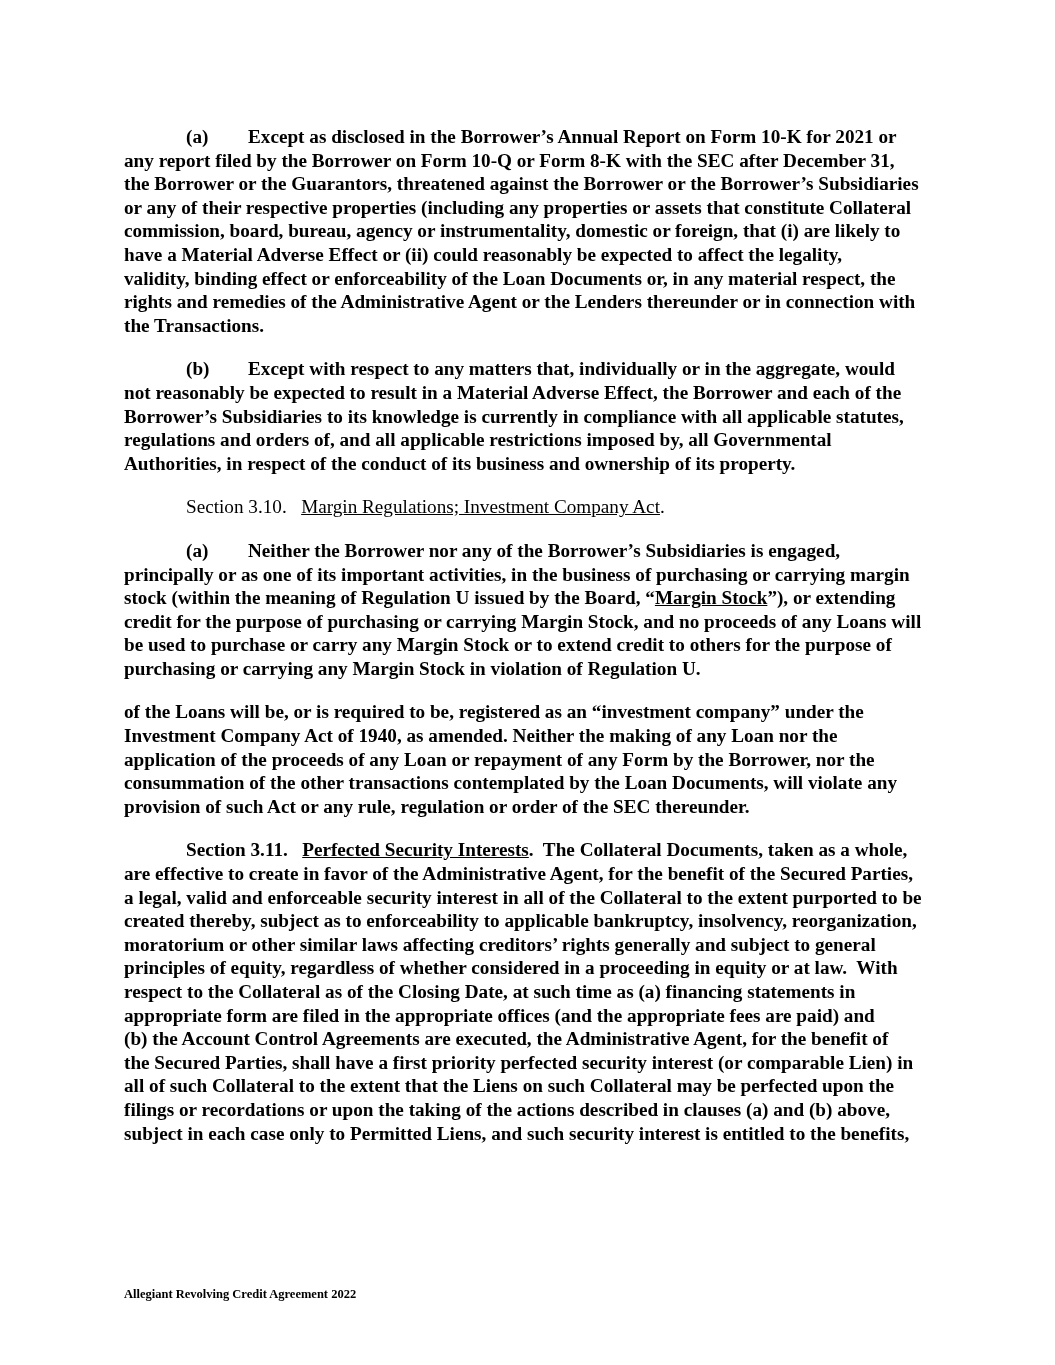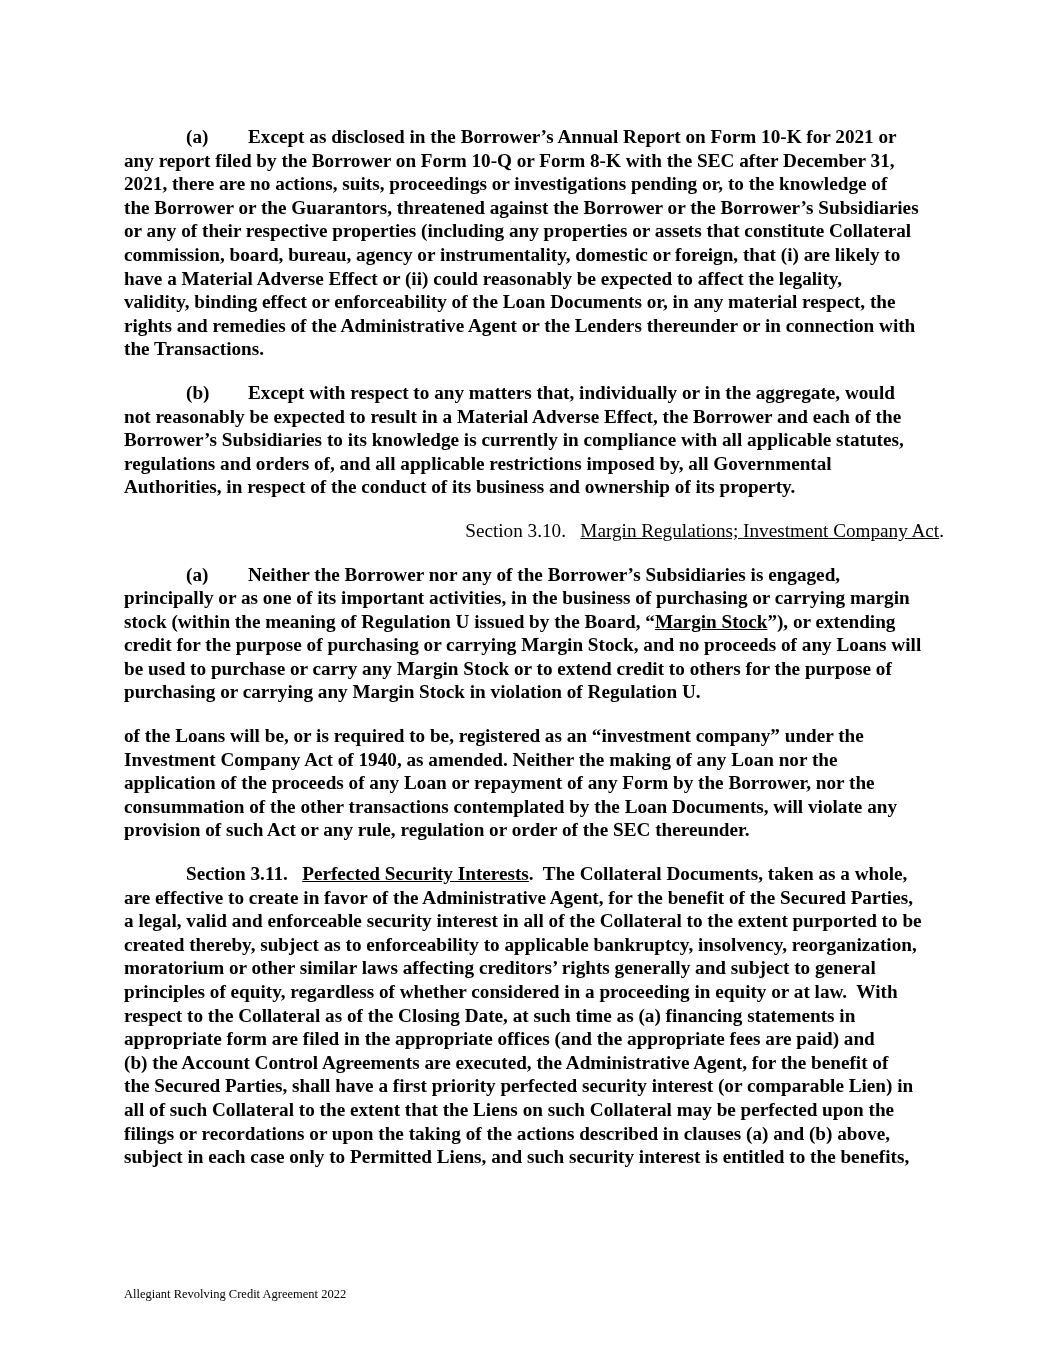--- a/index.html
+++ b/index.html
@@ -6,32 +6,31 @@
     body {
       width: 1055px; height: 1365px; position: relative; overflow: hidden;
       font-family: "Liberation Serif", serif; color: #000;
     }
     .page { position: absolute; left: 124px; top: 125px; width: 820px; }
     .para { font-size: 19.2px; line-height: 23.6px; margin: 0 0 20px 0; }
     .line { display: block; white-space: nowrap; font-weight: bold; }
     .indent { padding-left: 62px; }
     .label { display: inline-block; width: 62px; }
     .u { text-decoration: underline; }
-    .heading { font-size: 19.2px; line-height: 23.6px; margin: 0 0 20px 0; padding-left: 62px; text-align: right; }
-    .footer { position: absolute; left: 124px; top: 1287px; font-size: 12.5px; font-family: "Liberation Serif", serif; }
+    .heading { font-size: 19.2px; line-height: 23.6px; margin: 0 0 20px 0; padding-left: 62px; }
+    .footer { position: absolute; left: 124px; top: 1287px; font-size: 12.5px; font-family: "Liberation Serif", serif; font-weight: bold; }
   </style>
 </head>
 <body>
 
 <div class="page">
 
   <p class="para">
     <span class="line indent"><span class="label">(a)</span><span>Except as disclosed in the Borrower’s Annual Report on Form 10-K for 2021 or</span></span>
     <span class="line">any report filed by the Borrower on Form 10-Q or Form 8-K with the SEC after December 31,</span>
-    <span class="line">2021, there are no actions, suits, proceedings or investigations pending or, to the knowledge of</span>
     <span class="line">the Borrower or the Guarantors, threatened against the Borrower or the Borrower’s Subsidiaries</span>
     <span class="line">or any of their respective properties (including any properties or assets that constitute Collateral</span>
     <span class="line">commission, board, bureau, agency or instrumentality, domestic or foreign, that (i) are likely to</span>
     <span class="line">have a Material Adverse Effect or (ii) could reasonably be expected to affect the legality,</span>
     <span class="line">validity, binding effect or enforceability of the Loan Documents or, in any material respect, the</span>
     <span class="line">rights and remedies of the Administrative Agent or the Lenders thereunder or in connection with</span>
     <span class="line">the Transactions.</span>
   </p>
 
   <p class="para">

